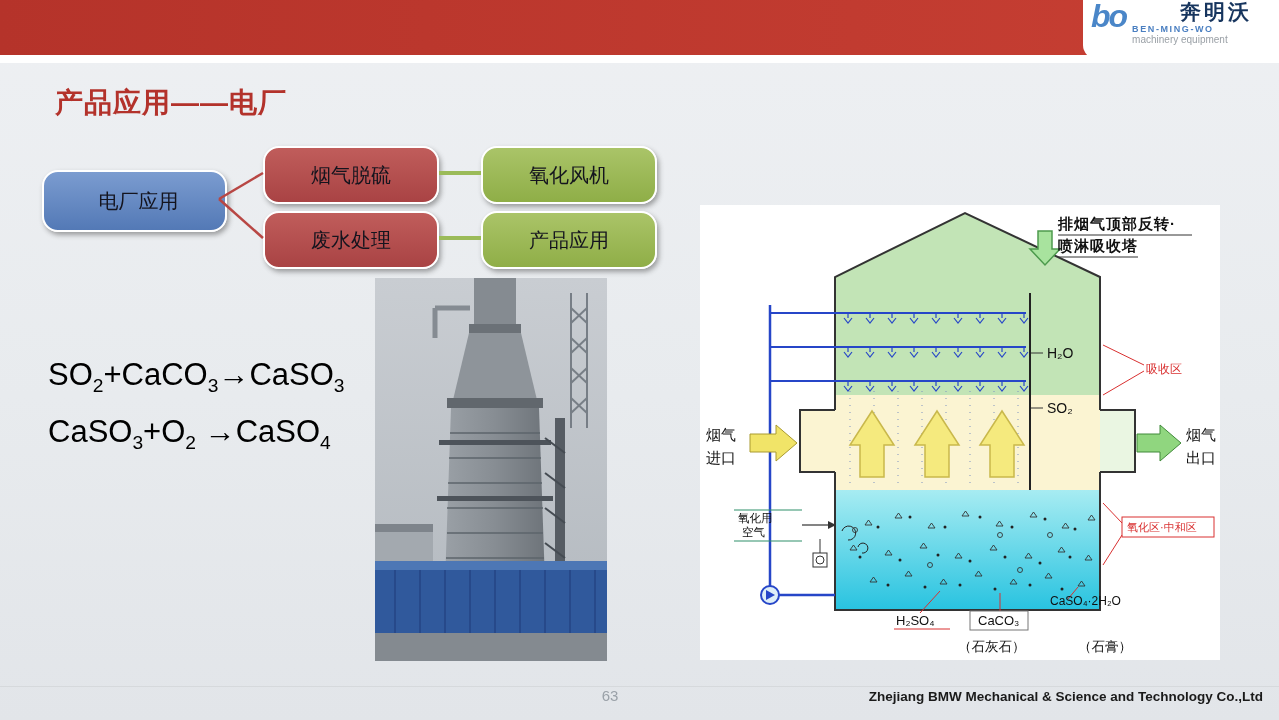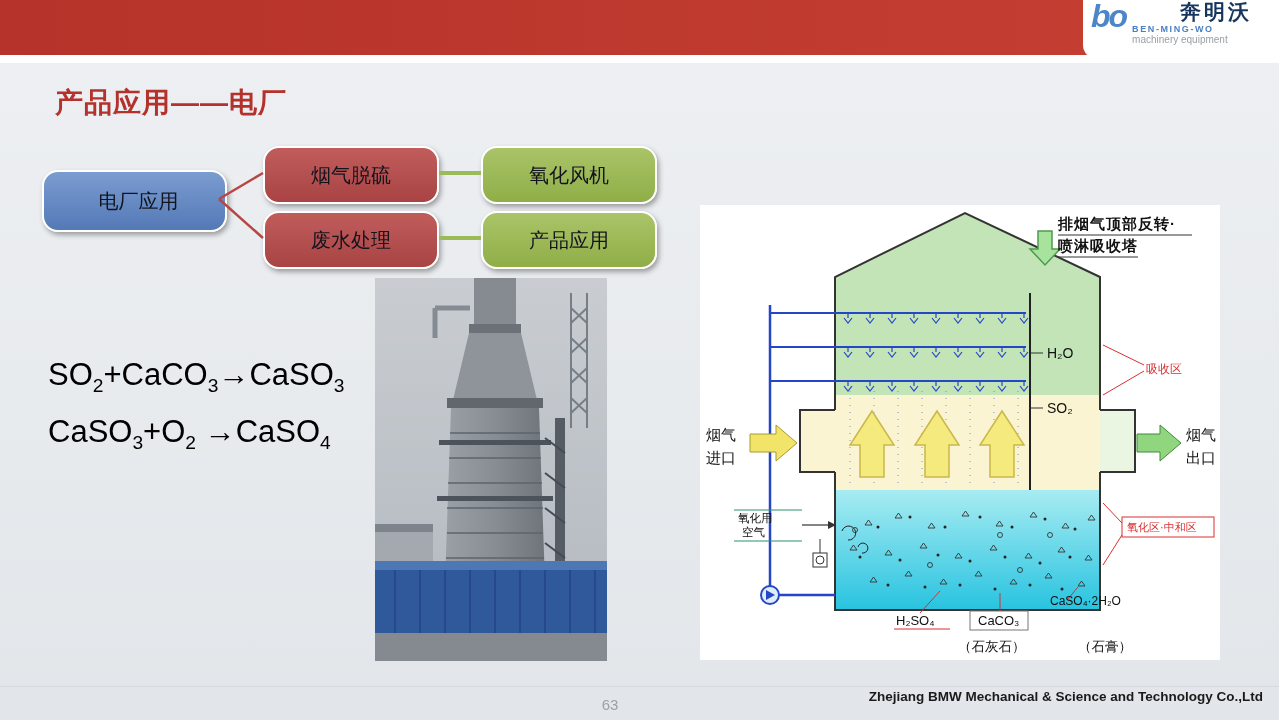--- a/index.html
+++ b/index.html
@@ -43,21 +43,21 @@
   .eq sub{font-size:0.62em;}
   
   .photo{position:absolute;left:375px;top:278px;width:232px;height:383px;}
   .photo svg{display:block;width:100%;height:100%;}
   
   .diagram{position:absolute;left:700px;top:205px;width:520px;height:455px;background:#fff;}
   .diagram svg{display:block;width:100%;height:100%;font-family:inherit;}
   
   .footer-rule{position:absolute;left:0;top:686px;width:100%;border-top:1px solid #d6d9dc;}
   .page-number{position:absolute;left:0;top:687px;width:1220px;text-align:center;
-               font-size:15px;color:#9aa1a8;margin-top:9px;}
+               font-size:15px;color:#9aa1a8;}
   .company{position:absolute;right:16px;top:689px;font-size:13.5px;font-weight:700;color:#1a1a1a;}
 </style>
 </head>
 <body>
 
 <div class="slide">
 
   <div class="header-bar"></div>
   <div class="white-strip"></div>
   <div class="logo-corner">

